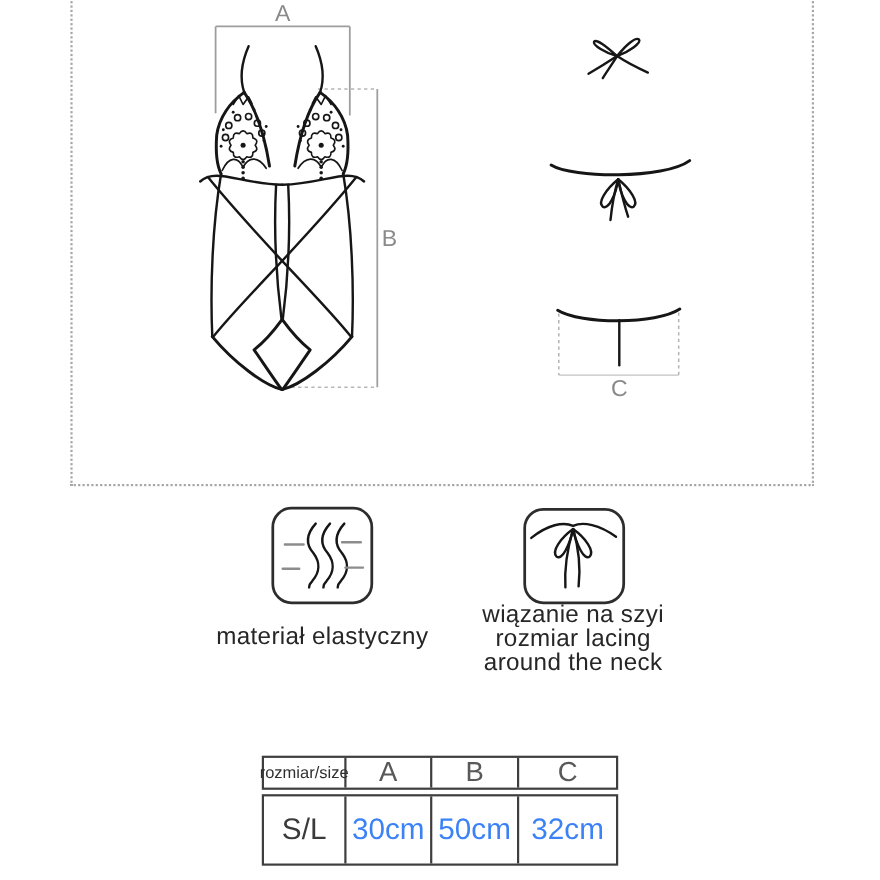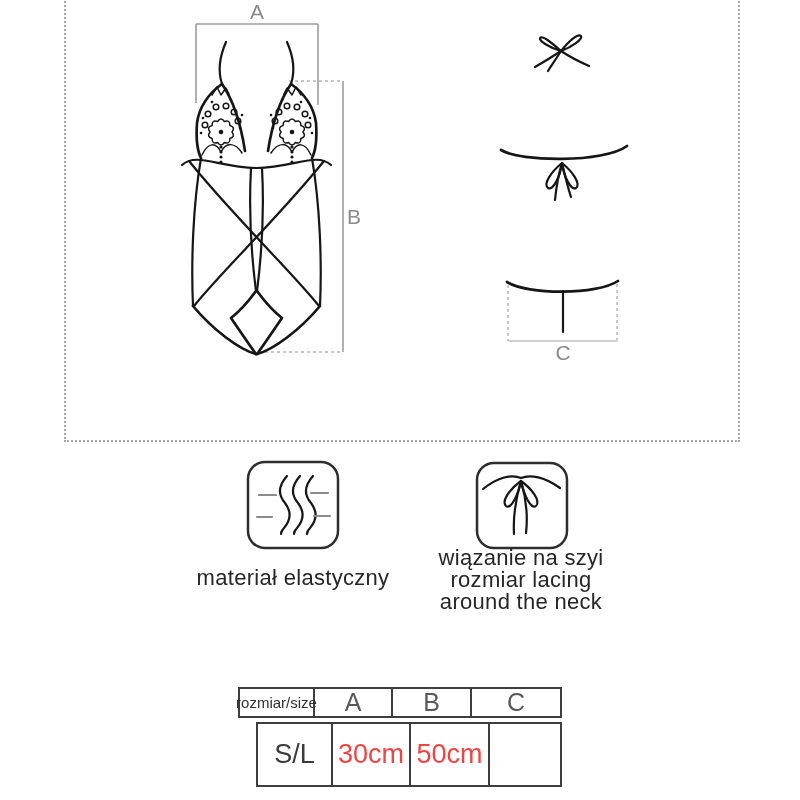--- a/index.html
+++ b/index.html
@@ -28,30 +28,30 @@
   .caption {
     position:absolute; text-align:center; color:#262626;
     font-size:22px; line-height:22px; font-weight:500; letter-spacing:0.3px;
   }
   .caption-left  { left:168px; top:567px; width:250px; }
   .caption-right { left:396px; top:547px; width:250px; }
 
   .size-table { position:absolute; left:238px; top:687px; width:324px; }
   .trow { display:flex; border:2px solid #3e3e3e; box-sizing:border-box; background:#fff; }
   .trow-header { height:31px; }
-  .trow-data { height:65px; margin-top:4px;margin-left:18px; }
+  .trow-data { height:65px; margin-top:4px; }
   .tcell { display:flex; align-items:center; justify-content:center; box-sizing:border-box; line-height:1; }
   .tcell-1 { width:75px; border-right:2px solid #3e3e3e; }
   .tcell-2 { width:78px; border-right:2px solid #3e3e3e; }
   .tcell-3 { width:79px; border-right:2px solid #3e3e3e; }
   .tcell-4 { flex:1; }
   .hc-size   { font-size:15px; color:#2f2f2f; }
   .hc-letter { font-size:25px; color:#595959; }
   .dc-size   { font-size:27px; color:#3a3a3a; }
-  .dc-val    { font-size:27px; color:#ef4444;text-align:right; }
+  .dc-val    { font-size:27px; color:#3b82f6;text-align:right; }
 </style>
 </head>
 <body>
 
 <div class="dotted-box"></div>
 
 <svg class="diagram" width="800" height="660" viewBox="0 0 800 660" aria-hidden="true">
 
   <g>
     <path class="dim" d="M 196,24 H 318 M 196,24 V 103 M 318,24 V 105"></path>
@@ -193,14 +193,15 @@
   <div class="trow trow-header">
     <div class="tcell tcell-1 hc-size">rozmiar/size</div>
     <div class="tcell tcell-2 hc-letter">A</div>
     <div class="tcell tcell-3 hc-letter">B</div>
     <div class="tcell tcell-4 hc-letter">C</div>
   </div>
   <div class="trow trow-data">
     <div class="tcell tcell-1 dc-size">S/L</div>
     <div class="tcell tcell-2 dc-val">30cm</div>
     <div class="tcell tcell-3 dc-val">50cm</div>
+    <div class="tcell tcell-4 dc-val">32cm</div>
   </div>
 </div>
 
 </body></html>

